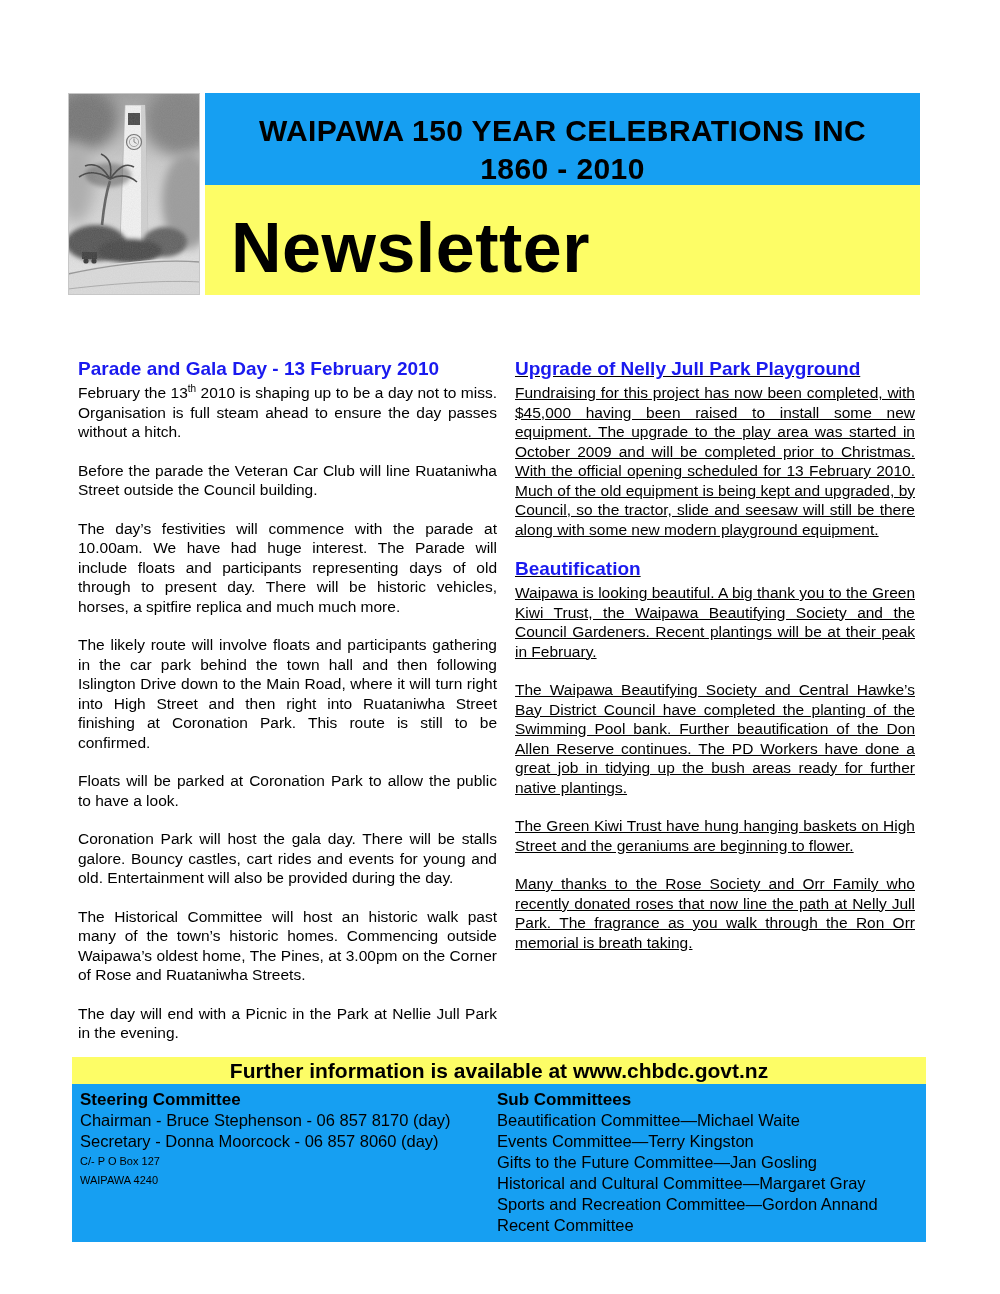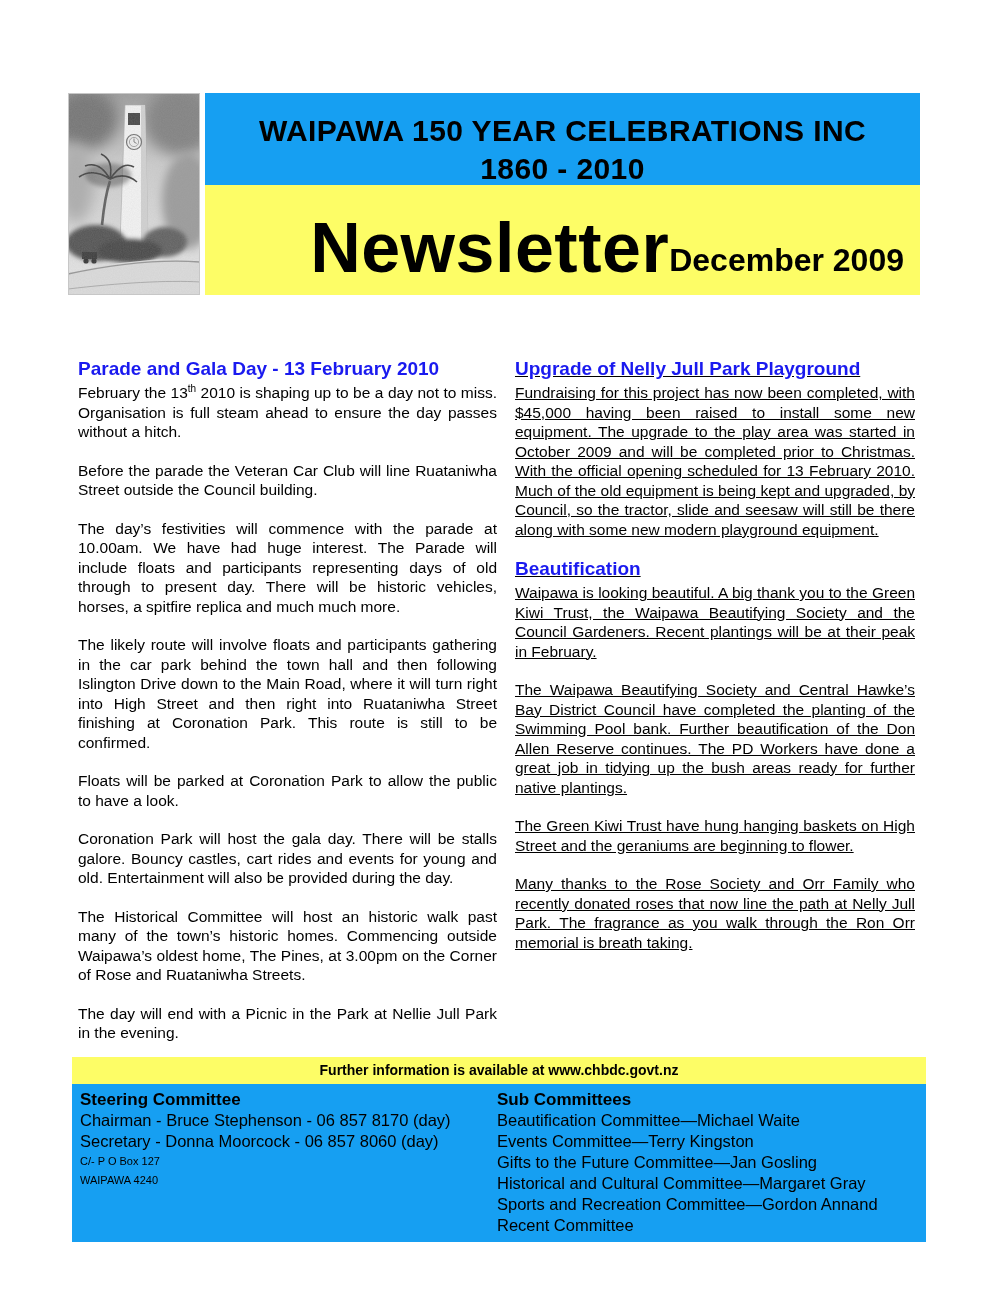--- a/index.html
+++ b/index.html
@@ -13,21 +13,21 @@
   .hdr-blue {
     position:absolute; left:205px; top:93px; width:715px; height:92px;
     background:var(--header-blue, #169ff2); text-align:center; font-weight:bold;
     padding-top:19px;
   }
   .hdr-org   { font-size:30px; line-height:38px; letter-spacing:0.4px; }
   .hdr-years { font-size:30px; line-height:38px; letter-spacing:0.4px; }
   .hdr-yellow {
     position:absolute; left:205px; top:185px; width:715px; height:110px;
     background:var(--banner-yellow, #fdfd66);
-    display:flex; align-items:flex-end; justify-content:flex-end;
+    display:flex; align-items:flex-end; justify-content:space-between;
     padding:0 16px 12px 26px;
   }
   .newsletter { font-size:70px; font-weight:bold; line-height:1; letter-spacing:0.5px; }
   .issue { font-size:32px; font-weight:bold; line-height:1; margin-bottom:7px; }
 
   
   .col { position:absolute; top:322px;margin-top:36px; }
   .col-left  { left:78px;  width:419px; }
   .col-right { left:515px; width:400px;text-decoration:underline; }
   h2.section {
@@ -37,21 +37,21 @@
   p.body {
     font-size:15.5px; line-height:19.5px; text-align:justify;
     margin:0 0 19px 0; color:var(--body-text, #000);
   }
   p.body sup { font-size:10px; line-height:0; vertical-align:super; }
 
   
   .banner {
     position:absolute; left:72px; top:1057px; width:854px; height:27px;
     background:var(--banner-yellow, #fdfd66);
-    text-align:center; font-weight:bold; font-size:14px; line-height:27px;
+    text-align:center; font-weight:bold; font-size:21px; line-height:27px;
   }
   .footer {
     position:absolute; left:72px; top:1084px; width:854px; height:158px;
     background:var(--header-blue, #169ff2);
     display:flex; padding:5px 0 0 8px;
   }
   .f-left  { width:417px; }
   .f-right { flex:1; padding-left:0; }
   .f-title { font-weight:bold; font-size:17px; line-height:21px; }
   .f-line  { font-size:16.5px; line-height:21px; }
@@ -123,21 +123,20 @@
     </svg>
   </div>
 
   <div class="hdr-blue">
     <div class="hdr-org">WAIPAWA 150 YEAR CELEBRATIONS INC</div>
     <div class="hdr-years">1860 - 2010</div>
   </div>
 
   <div class="hdr-yellow">
     <div class="newsletter">Newsletter</div>
-    <div class="issue">December 2009</div>
   </div>
 
   <div class="col col-left">
     <h2 class="section">Parade and Gala Day - 13 February 2010</h2>
     <p class="body"><span>February the 13</span><sup>th</sup><span> 2010 is shaping up to be a day not to miss. Organisation is full steam ahead to ensure the day passes without a hitch.</span></p>
     <div>
         <p class="body">Before the parade the Veteran Car Club will line Ruataniwha Street outside the Council building.</p>
         <p class="body">The day’s festivities will commence with the parade at 10.00am.  We have had huge interest. The Parade will include floats and participants representing days of old through to present day. There will be historic vehicles, horses, a spitfire replica and much much more.</p>
         <p class="body">The likely route will involve floats and participants gathering in the car park behind the town hall and then following Islington Drive down to the Main Road, where it will turn right into High Street and then right into Ruataniwha Street finishing at Coronation Park.  This route is still to be confirmed.</p>
         <p class="body">Floats will be parked at Coronation Park to allow the public to have a look.</p>

